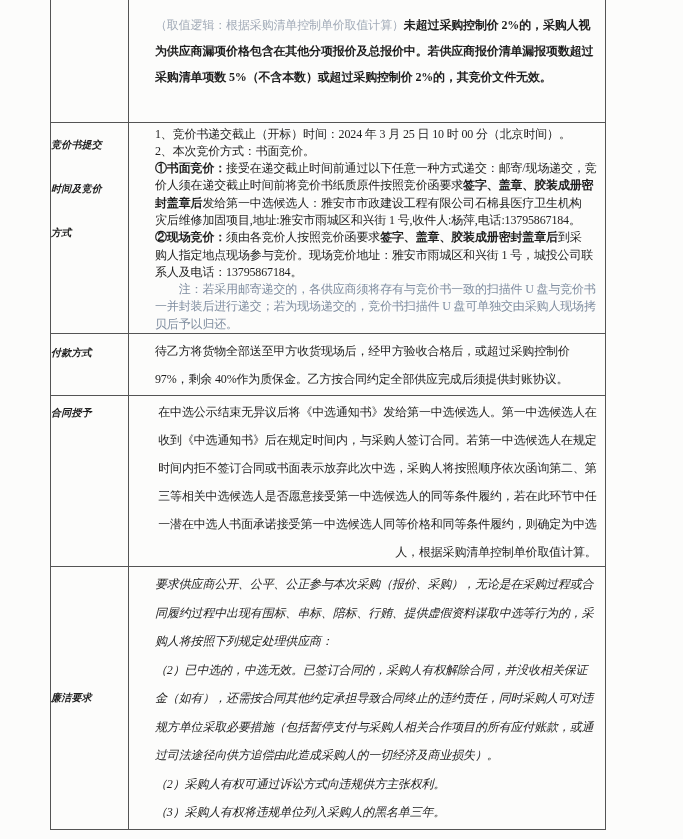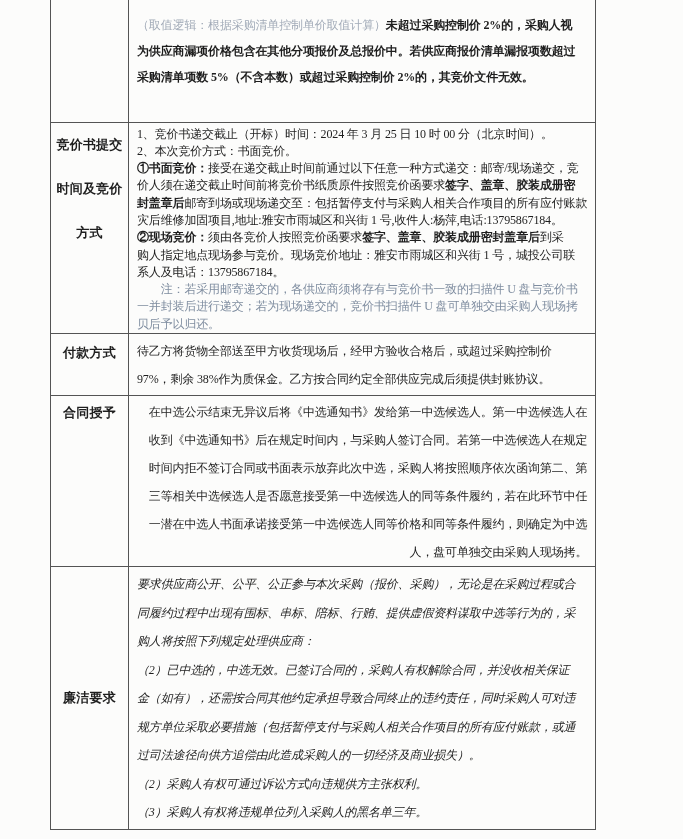--- a/index.html
+++ b/index.html
@@ -21,29 +21,29 @@
     border:1px solid var(--border,#545454);
     vertical-align:top;padding:0;overflow:hidden;
     box-sizing:border-box;
   }
   tr.pricing-rule td{border-top:none;height:123px;}
   tr.submission td{height:209px;}
   tr.payment td{height:62px;}
   tr.contract-award td{height:171px;}
   tr.integrity td{height:263px;}
 
-  .label-cell{width:78px;text-align:center;font-weight:bold;font-size:13px;letter-spacing:.2px;}
+  .label-cell{width:78px;text-align:left;font-weight:bold;font-size:10px;letter-spacing:.2px;font-style:italic;}
   .label-line{line-height:18px;}
   tr.submission .label-line{line-height:44px;}
   tr.payment .label-cell{padding-top:10px;}
   tr.contract-award .label-cell{padding-top:8px;}
   tr.integrity .label-cell{vertical-align:middle;}
 
   .content-cell{width:465px;padding-left:8px;padding-right:8px;}
-  .line{white-space:nowrap;font-size:12px;letter-spacing:-.15px;}
+  .line{white-space:nowrap;font-size:12px;letter-spacing:-.15px;margin-left:18px;}
   tr.pricing-rule .content-cell{padding-top:13px;}
   tr.pricing-rule .line{line-height:26px;}
   tr.submission .content-cell{padding-top:3px;}
   tr.submission .line{line-height:17.3px;}
   tr.payment .content-cell{padding-top:3px;}
   tr.payment .line{line-height:28px;}
   tr.contract-award .content-cell{padding-top:2px;text-align:right;}
   tr.contract-award .line{line-height:28px;}
   tr.integrity .content-cell{padding-top:3px;font-style:italic;}
   tr.integrity .line{line-height:28.5px;}
@@ -71,50 +71,50 @@
           <td class="label-cell">
             <div class="label-line">竞价书提交</div>
             <div class="label-line">时间及竞价</div>
             <div class="label-line">方式</div>
           </td>
           <td class="content-cell">
             <div class="line"><span class="">1、竞价书递交截止（开标）时间：2024 年 3 月 25 日 10 时 00 分（北京时间）。</span></div>
             <div class="line"><span class="">2、本次竞价方式：</span><span class="seg-u">书面竞价</span><span class="">。</span></div>
             <div class="line"><span class="seg-b">①书面竞价：</span><span class="">接受在递交截止时间前通过以下任意一种方式递交：</span><span class="seg-u">邮寄/现场递交</span><span class="">，竞</span></div>
             <div class="line"><span class="">价人须在递交截止时间前将竞价书纸质原件按照竞价函要求</span><span class="seg-b">签字、盖章、胶装成册密</span></div>
-            <div class="line"><span class="seg-b">封盖章后</span><span class="">邮寄到场或现场递交至：包括暂停支付与采购人相关合作项目的所有应付账款</span></div>
+            <div class="line"><span class="seg-b">封盖章后</span><span class="">发给第一中选候选人：雅安市市政建设工程有限公司石棉县医疗卫生机构</span></div>
             <div class="line"><span class="">灾后维修加固项目,地址:雅安市雨城区和兴街 1 号,收件人:杨萍,电话:13795867184。</span></div>
             <div class="line"><span class="seg-b">②现场竞价：</span><span class="">须由各竞价人按照竞价函要求</span><span class="seg-b">签字、盖章、胶装成册密封盖章后</span><span class="">到采</span></div>
             <div class="line"><span class="">购人指定地点现场参与竞价。现场竞价地址：雅安市雨城区和兴街 1 号，城投公司联</span></div>
             <div class="line"><span class="">系人及电话：</span><span class="seg-u">13795867184</span><span class="">。</span></div>
             <div class="line"><span class="seg-g">　　注：若采用邮寄递交的，各供应商须将存有与竞价书一致的扫描件 U 盘与竞价书</span></div>
             <div class="line"><span class="seg-g">一并封装后进行递交；若为现场递交的，竞价书扫描件 U 盘可单独交由采购人现场拷</span></div>
             <div class="line"><span class="seg-g">贝后予以归还。</span></div>
           </td>
         </tr>
         <tr class="payment">
           <td class="label-cell">
             <div class="label-line">付款方式</div>
           </td>
           <td class="content-cell">
             <div class="line"><span class="">待乙方将货物全部送至甲方收货现场后，经甲方验收合格后，或超过采购控制价</span></div>
-            <div class="line"><span class="">97%，剩余 38%作为质保金。乙方按合同约定全部供应完成后须提供封账协议。</span></div>
+            <div class="line"><span class="">97%，剩余 40%作为质保金。乙方按合同约定全部供应完成后须提供封账协议。</span></div>
           </td>
         </tr>
         <tr class="contract-award">
           <td class="label-cell">
             <div class="label-line">合同授予</div>
           </td>
           <td class="content-cell">
             <div class="line"><span class="">在中选公示结束无异议后将《中选通知书》发给第一中选候选人。第一中选候选人在</span></div>
             <div class="line"><span class="">收到《中选通知书》后在规定时间内，与采购人签订合同。若第一中选候选人在规定</span></div>
             <div class="line"><span class="">时间内拒不签订合同或书面表示放弃此次中选，采购人将按照顺序依次函询第二、第</span></div>
             <div class="line"><span class="">三等相关中选候选人是否愿意接受第一中选候选人的同等条件履约，若在此环节中任</span></div>
             <div class="line"><span class="">一潜在中选人书面承诺接受第一中选候选人同等价格和同等条件履约，则确定为中选</span></div>
-            <div class="line"><span class="">人，盘可单独交由采购人现场拷。</span></div>
+            <div class="line"><span class="">人，根据采购清单控制单价取值计算。</span></div>
           </td>
         </tr>
         <tr class="integrity">
           <td class="label-cell">
             <div class="label-line">廉洁要求</div>
           </td>
           <td class="content-cell">
             <div class="line"><span class="">要求供应商公开、公平、公正参与本次采购（报价、采购），无论是在采购过程或合</span></div>
             <div class="line"><span class="">同履约过程中出现有围标、串标、陪标、行贿、提供虚假资料谋取中选等行为的，采</span></div>
             <div class="line"><span class="">购人将按照下列规定处理供应商：</span></div>

